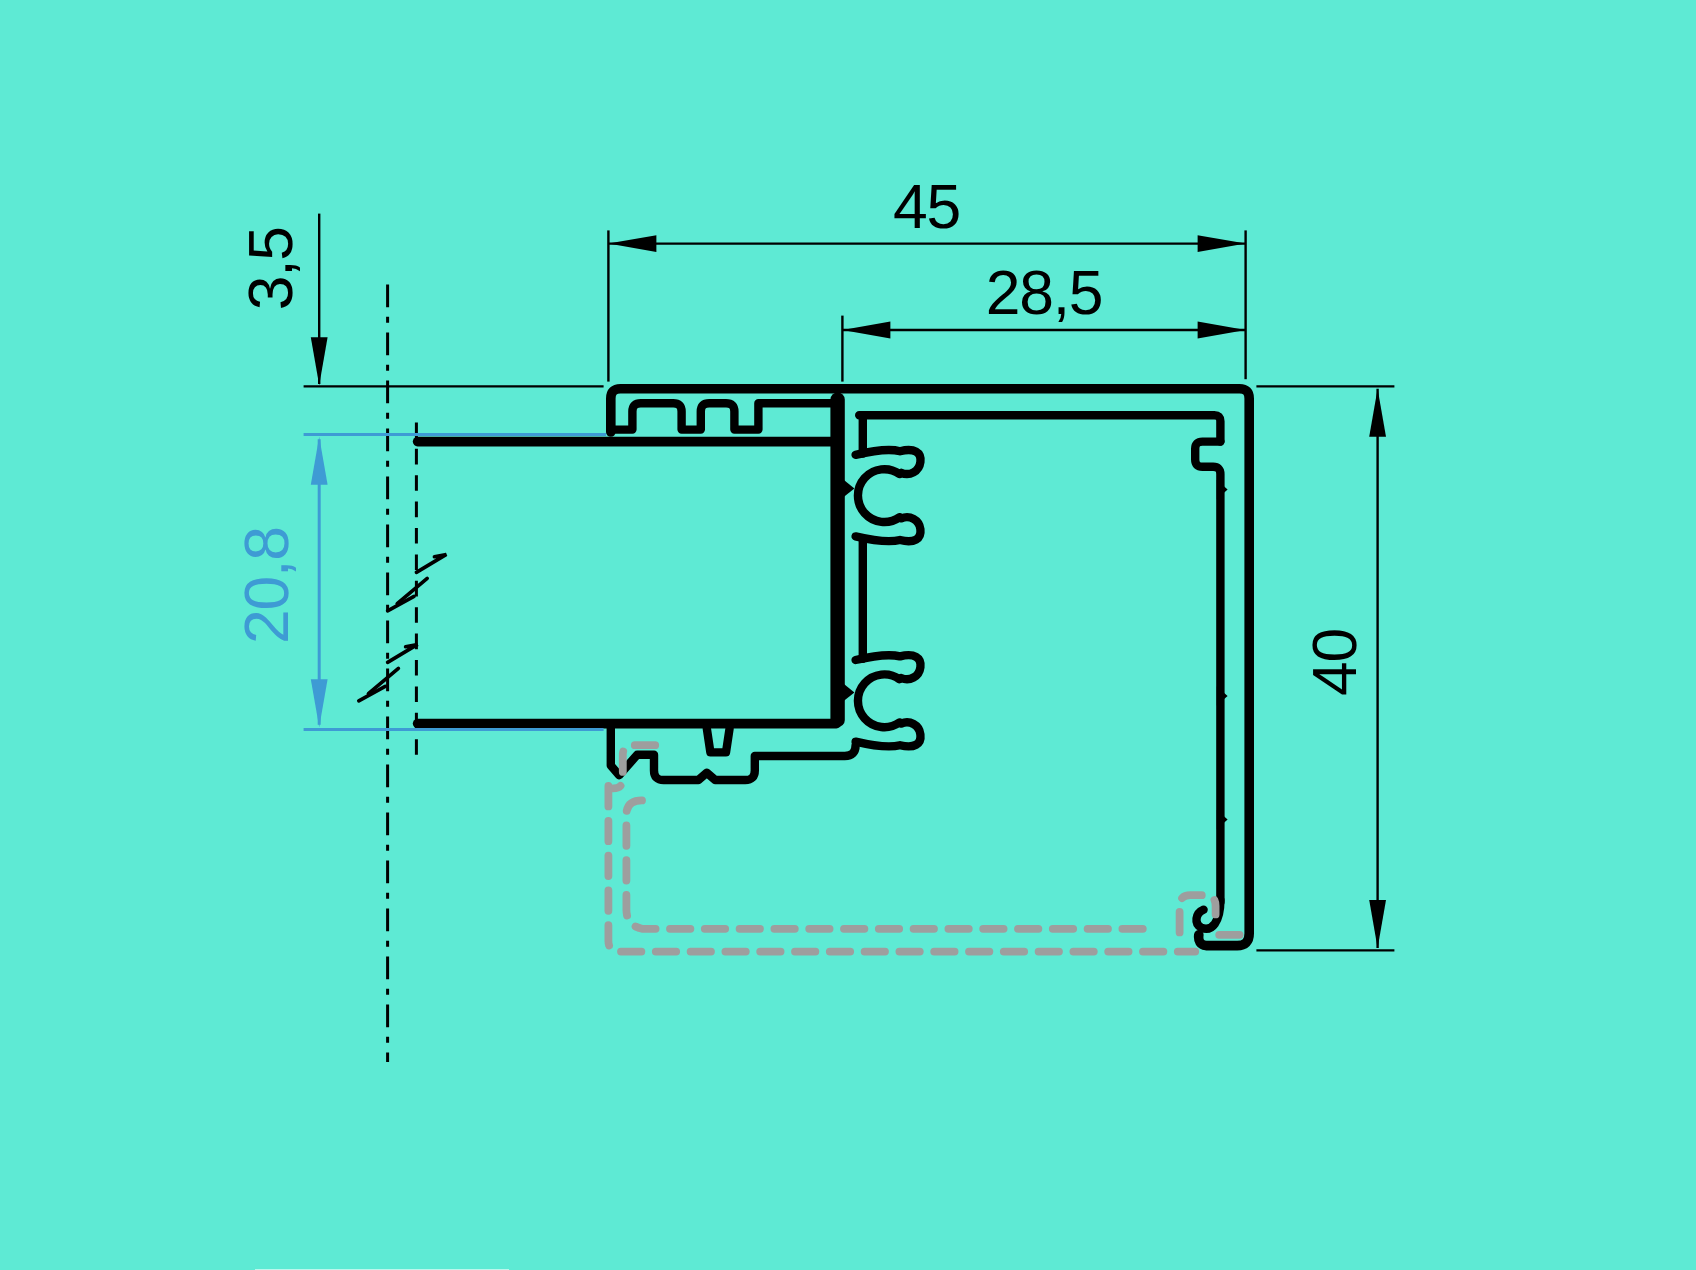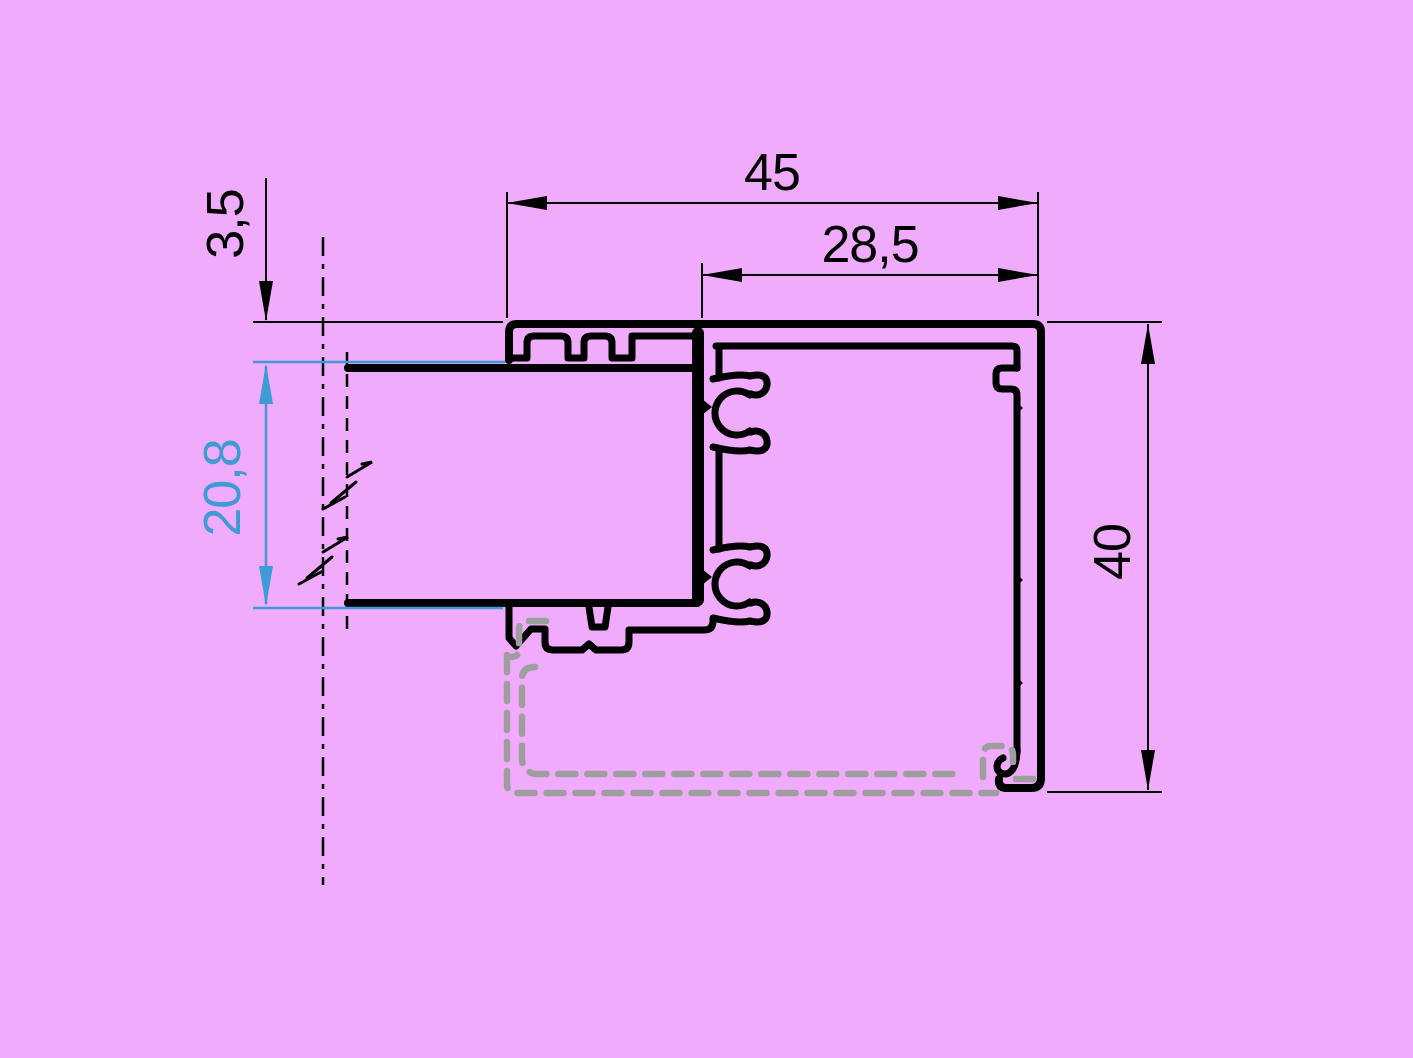--- a/index.html
+++ b/index.html
@@ -8,21 +8,21 @@
     background: #ffffff;
     width: 1413px;
     height: 1058px;
     overflow: hidden;
     font-family: "Liberation Sans", sans-serif;
   }
   .canvas {
     position: relative;
     width: 1413px;
     height: 1058px;
-    background: #f0abfc;
+    background: #5eead4;
   }
   svg { display: block; }
   text {
     font-family: "Liberation Sans", sans-serif;
     font-size: 52px;
     letter-spacing: -1px;
   }
 </style>
 </head>
 <body>

